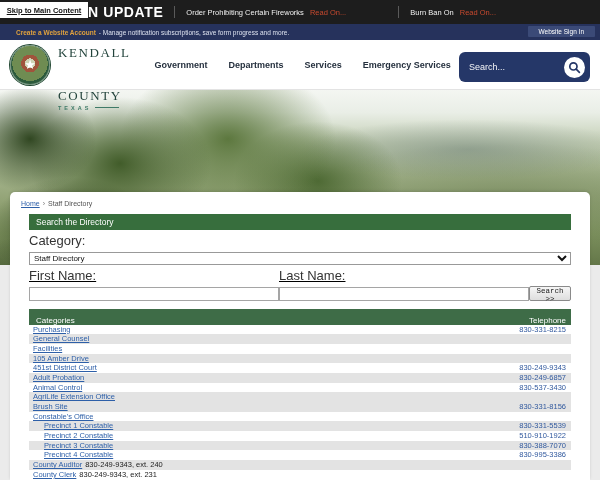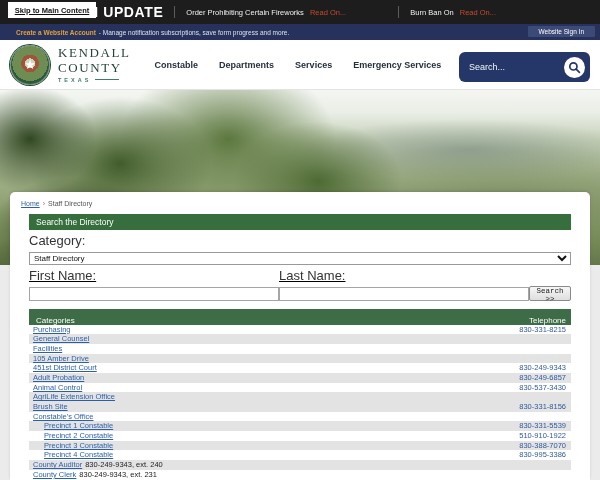--- a/index.html
+++ b/index.html
@@ -2,21 +2,21 @@
 <html><head>
 <meta charset="utf-8">
 <style>
   * { margin:0; padding:0; box-sizing:border-box; }
   html,body { width:600px; height:480px; overflow:hidden; background:#ebebeb;
               font-family:"Liberation Sans", sans-serif; }
 
   
   .alert-bar { position:relative; height:24px; background:#1d1d1d; display:flex;
                align-items:center; color:#fff; padding-right:104px; }
-  .skip-link { position:absolute; left:8px; top:2px; width:88px; height:16px; background:#fff;
+  .skip-link { position:absolute; left:0; top:2px; width:88px; height:16px; background:#fff;
                color:#111; font-size:7.5px; font-weight:bold; text-decoration:underline;
                display:flex; align-items:center; justify-content:center; z-index:5; cursor:pointer; }
   .alert-title { margin-left:88px; font-size:14px; font-weight:800; letter-spacing:.6px; white-space:nowrap; }
   .alert-sep { width:1px; height:12px; background:#5a5a5a; margin:0 11px; }
   .alert-sep.push { margin-left:auto; }
   .alert-item { font-size:7.5px; color:#f0f0f0; white-space:nowrap; }
   .read-on { font-size:7.5px; color:#c7492e; margin-left:6px; cursor:pointer; white-space:nowrap; }
 
   
   .account-bar { position:relative; height:16px; background:#26325c; display:flex;
@@ -32,21 +32,21 @@
             align-items:center; padding:0 10px; border-bottom:1px solid #e3e3e3; }
   .logo { display:flex; align-items:center; cursor:pointer; }
   .logo-seal { width:40px; height:40px; border-radius:50%; flex-shrink:0; position:relative;
                background:radial-gradient(circle at 50% 46%, #cdd3b4 0 17%, #a0543c 17% 30%,
                           #6f8c52 30% 60%, #2c5a3c 60% 100%);
                box-shadow:inset 0 0 0 1px rgba(255,255,255,.35), 0 0 0 1px #1f4630; }
   .logo-seal::after { content:"\2605"; position:absolute; left:0; right:0; top:50%;
                       transform:translateY(-54%); text-align:center; color:#fff; font-size:13px; }
   .logo-text { margin-left:8px; }
   .logo-name { font-family:"Liberation Serif", serif; font-size:13px; letter-spacing:1.6px;
-               color:#23443c; line-height:1.08; }
+               color:#23443c; line-height:1.08;margin-top:28px; }
   .logo-tagline { font-size:5.5px; letter-spacing:3px; color:#3f7a68; margin-top:2px;
                   display:flex; align-items:center; gap:4px; font-weight:bold; }
   .logo-tagline::after { content:""; width:24px; height:1px; background:#3f7a68; }
   .nav { display:flex; gap:21px; margin-left:24px; font-size:9px; font-weight:bold; color:#25303e; }
   .nav-item { cursor:pointer; white-space:nowrap; }
   .search-pill { position:absolute; right:10px; top:12px; width:131px; height:30px;
                  background:#253768; border-radius:6px; display:flex; align-items:center;
                  justify-content:space-between; padding:0 5px 0 10px; }
   .search-input { background:transparent; border:none; outline:none; color:#fff;
                   font-size:9px; width:82px; font-family:"Liberation Sans", sans-serif; }
@@ -125,21 +125,21 @@
 <div class="header">
   <div class="logo">
     <div class="logo-seal"></div>
     <div class="logo-text">
       <div class="logo-name">KENDALL</div>
       <div class="logo-name">COUNTY</div>
       <div class="logo-tagline">TEXAS</div>
     </div>
   </div>
   <div class="nav">
-    <span class="nav-item">Constable</span>
+    <span class="nav-item">Government</span>
     <span class="nav-item">Departments</span>
     <span class="nav-item">Services</span>
     <span class="nav-item">Emergency Services</span>
     <span class="nav-item">How Do I...</span>
   </div>
   <div class="search-pill">
     <input class="search-input" placeholder="Search..." style="">
     <button class="search-btn">
       <svg width="13" height="13" viewBox="0 0 13 13">
         <circle cx="5.4" cy="5.4" r="3.6" fill="none" stroke="#253768" stroke-width="1.7"></circle>

